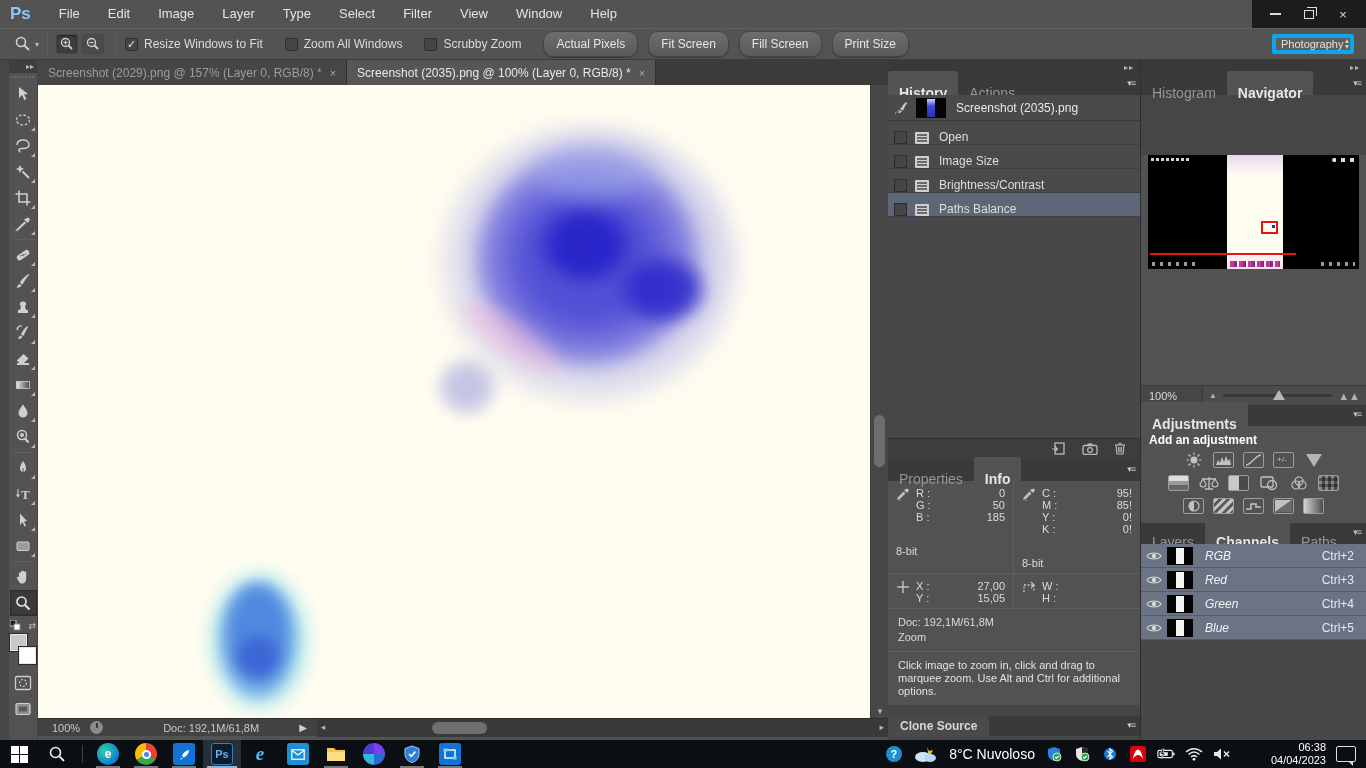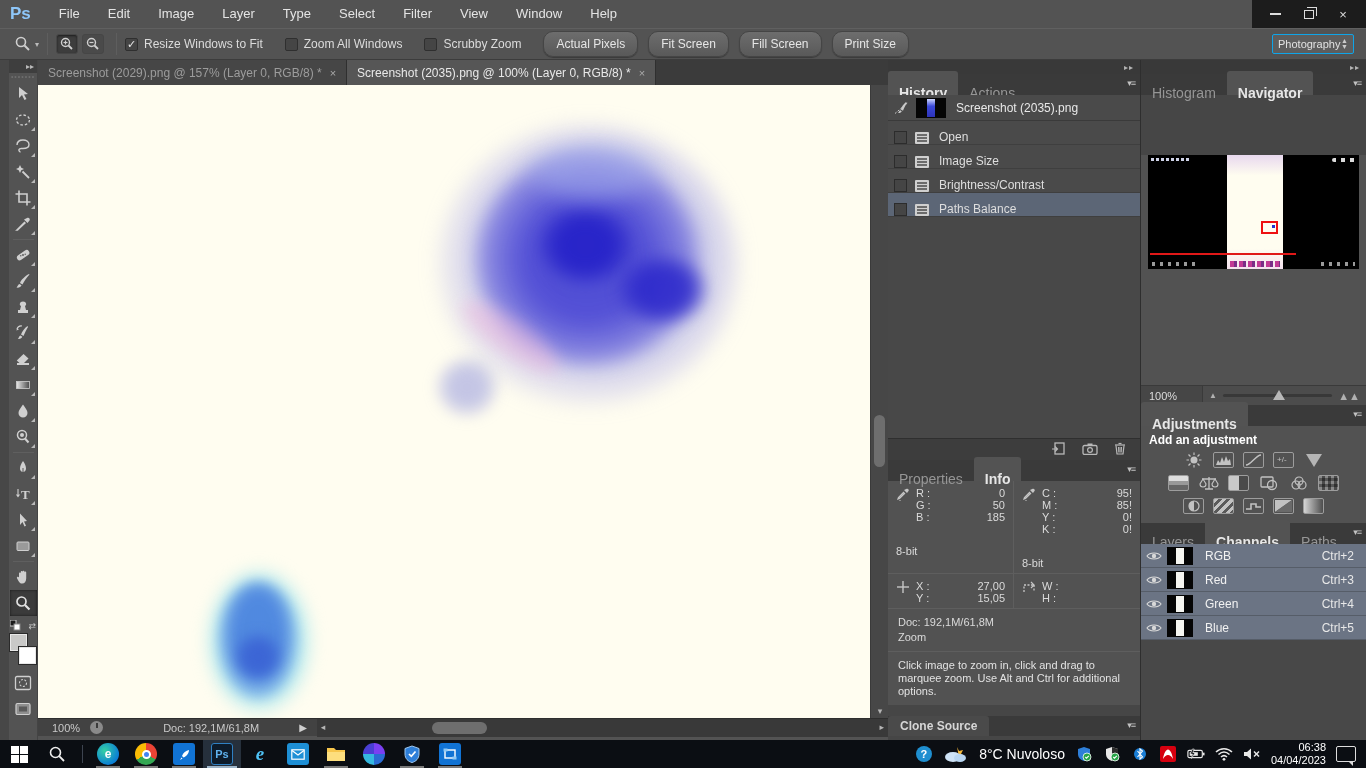--- a/index.html
+++ b/index.html
@@ -28,21 +28,21 @@
   .zoombtn { width:22px; height:20px; border:1px solid #464646; background:#4a4a4a; border-radius:3px;
     display:flex; align-items:center; justify-content:center; margin-right:4px; }
   .zoombtn.active { background:#3d3d3d; box-shadow:inset 0 1px 2px rgba(0,0,0,.5); }
   .chk { display:flex; align-items:center; margin-right:22px; }
   .chk .box { width:13px; height:13px; background:#454545; border:1px solid #2f2f2f; border-radius:2px;
     margin-right:6px; display:flex; align-items:center; justify-content:center; color:#e8e8e8; font-size:11px; }
   .optbtn { height:21px; padding:12px 12px; margin-right:10px; border-radius:10px;
     background:linear-gradient(#6d6d6d,#595959); border:1px solid #454545; color:#e6e6e6;
     font-size:12px; display:flex; align-items:center; box-shadow:0 1px 1px rgba(0,0,0,.3); }
   #workspace { position:absolute; right:12px; top:34px; width:82px; height:20px; background:#5d5d5d;
-    border:1px solid #0ea5e9; border-radius:2px; color:#e2e2e2; font-size:11px;
+    border:4px solid #0ea5e9; border-radius:2px; color:#e2e2e2; font-size:11px;
     display:flex; align-items:center; justify-content:space-between; padding:0 5px; }
   .updown { font-size:7px; line-height:6px; color:#ccc; text-align:center; }
 
   
   #left-grip { left:0; top:60px; width:9px; height:680px; background:#474747; }
   #toolbar { left:9px; top:60px; width:29px; height:680px; background:#535353; border-right:1px solid #444;
     display:flex; flex-direction:column; align-items:center; }
   #toolbar-collapse { width:100%; height:13px; background:#3e3e3e; color:#bbb; font-size:8px;
     text-align:right; padding-right:3px; line-height:13px; }
   .tb-grip { color:#6e6e6e; font-size:7px; letter-spacing:1px; line-height:8px; }
@@ -160,37 +160,37 @@
   .adj-row { display:flex; justify-content:center; gap:9px; margin-bottom:7px; }
   .adj-ico { width:21px; height:16px; border:1px solid #9d9d9d; border-radius:2px; position:relative;
     display:flex; align-items:center; justify-content:center; color:#c2c2c2; font-size:10px; overflow:hidden; }
   .adj-ico.noborder { border:none; }
 
   
   .chan-row { height:24px; display:flex; align-items:center; background:#6b7484; border-bottom:1px solid #565d68;
     color:#f2f2f2; font-size:12px; }
   .chan-thumb { width:26px; height:18px; background:#050505; margin-right:12px; position:relative; }
   .chan-thumb:before { content:""; position:absolute; left:9px; top:1px; width:8px; height:16px; background:#f5f5f0; }
-  .chan-name { flex:1; }
+  .chan-name { flex:1;font-style:italic; }
   .chan-short { padding-right:12px; color:#e8e8e8; }
   .eye { width:26px; display:flex; justify-content:center; }
 
   
   #taskbar { left:0; top:740px; width:1366px; height:28px; background:#0b0e13; display:flex; align-items:center; }
   .tb-slot { width:38px; height:28px; display:flex; align-items:center; justify-content:center; position:relative; }
   .tb-slot.running:after { content:""; position:absolute; bottom:0; left:7px; right:7px; height:2px; background:#787878; }
   .tb-slot.activeapp { background:#26303c; }
   .tb-slot.activeapp:after { content:""; position:absolute; bottom:0; left:4px; right:4px; height:2px; background:#9db4c8; }
   #win-logo { display:grid; grid-template-columns:8px 8px; grid-template-rows:8px 8px; gap:1px; }
   #win-logo i { background:#fff; }
   .appico { width:22px; height:22px; border-radius:3px; display:flex; align-items:center; justify-content:center;
     font-size:12px; font-weight:bold; }
   #tray { margin-left:auto; display:flex; align-items:center; gap:10px; padding-right:10px; color:#fff; }
   #tray .txt { font-size:14px; color:#fff; }
-  #clockblock { text-align:right; font-size:11px; line-height:13px; color:#fff; }
+  #clockblock { text-align:right; font-size:11px; line-height:13px; color:#fff;margin-left:30px; }
   .tray-ico { width:18px; height:18px; display:flex; align-items:center; justify-content:center; }
   #notif { width:20px; height:16px; border:1.5px solid #ddd; border-radius:2px; position:relative; }
   #notif:before { content:""; position:absolute; right:2px; bottom:-5px; border-left:5px solid transparent; border-top:5px solid #ddd; }
 </style>
 </head>
 <body>
 
 <div id="stage">
 
   <div id="menubar" class="abs">

